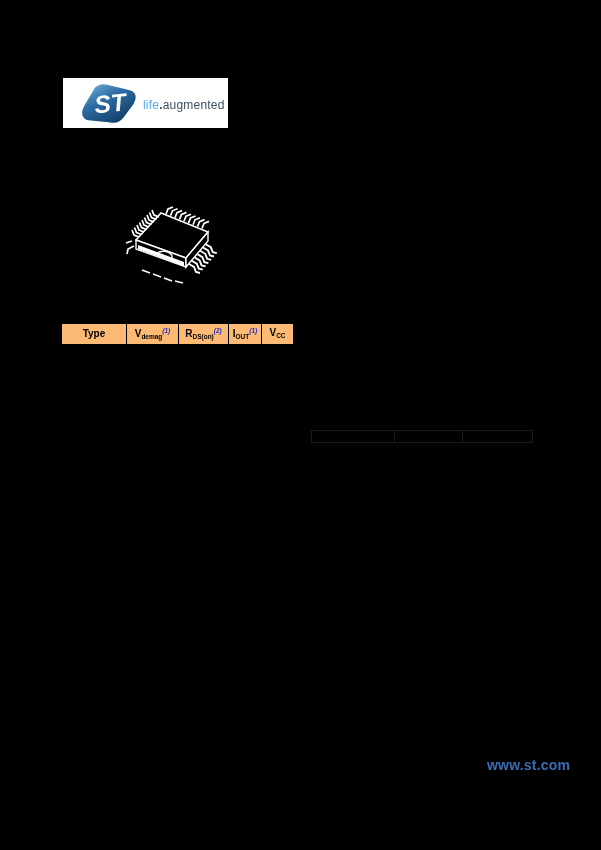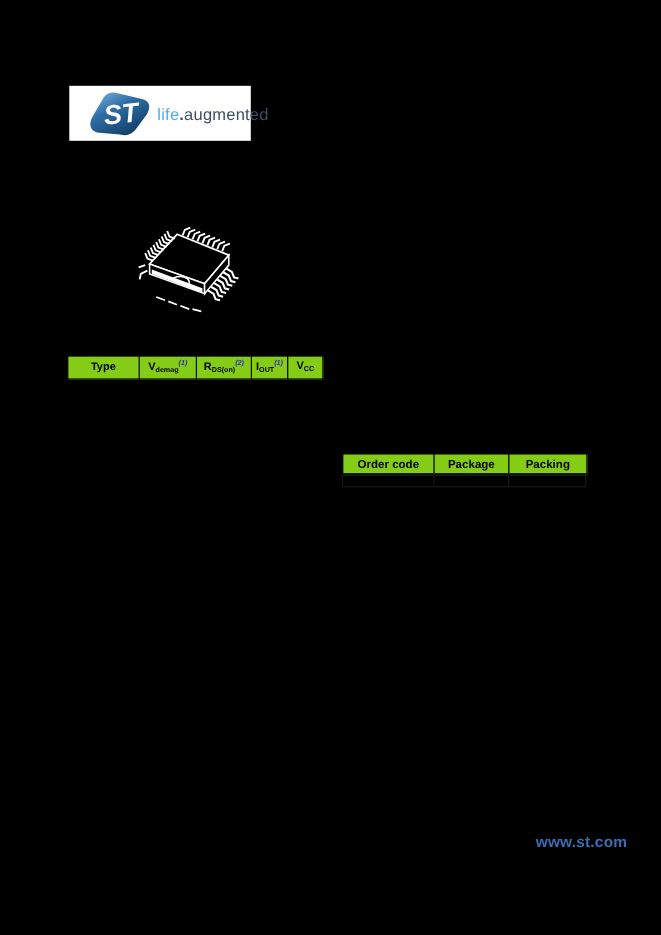--- a/index.html
+++ b/index.html
@@ -24,21 +24,21 @@
   }
   .st-logo-svg {
     position: absolute;
     left: 13px; top: 4px;
     width: 64px; height: 42px;
   }
   .tagline {
     position: absolute;
     left: 80px; top: 50%;
     transform: translateY(-38%);
-    font-size: 15px;
+    font-size: 12px;
     letter-spacing: 0.2px;
     font-weight: 400;
     white-space: nowrap;
   }
   .tagline .life  { color: #56aee2; }
   .tagline .dot   { color: #3b4f63; font-weight: 700; }
   .tagline .augmented { color: #3b4f63; }
 
   
   .chip-wrap {
@@ -53,21 +53,21 @@
     position: absolute;
     left: 61px; top: 323px;
     width: 232px;
   }
   .order-table {
     position: absolute;
     left: 311px; top: 412px;
     width: 222px;
   }
   th {
-    background: #84cc16;
+    background: #fdba74;
     border: 1px solid #000000;
     font-size: 10px;
     font-weight: 700;
     color: #000;
     text-align: center;
     vertical-align: middle;
     padding: 0;
     line-height: 1;
   }
   .char-table th { height: 21px; }
@@ -191,34 +191,20 @@
         <tr>
       <th><span>Type</span></th>
       <th><span>V</span><span class="cell-sub">demag</span><span class="cell-sup">(1)</span></th>
       <th><span>R</span><span class="cell-sub">DS(on)</span><span class="cell-sup">(2)</span></th>
       <th><span>I</span><span class="cell-sub">OUT</span><span class="cell-sup">(1)</span></th>
       <th><span>V</span><span class="cell-sub">CC</span></th>
     </tr>
   </tbody>
     </table>
 
-  <table class="order-table">
-    <colgroup>
-      <col style="width:83px">
-        <col style="width:68px">
-        <col style="width:71px">
-    </colgroup>
-    <tbody>
-        <tr>
-      <th><span>Order code</span></th>
-      <th><span>Package</span></th>
-      <th><span>Packing</span></th>
-    </tr>
-  </tbody>
-    </table>
 
   <div class="ghost-row">
     <span class="gdiv" style="left:82px"></span>
     <span class="gdiv" style="left:150px"></span>
   </div>
 
   <a class="site-link">www.st.com</a>
 
 </div>
 

